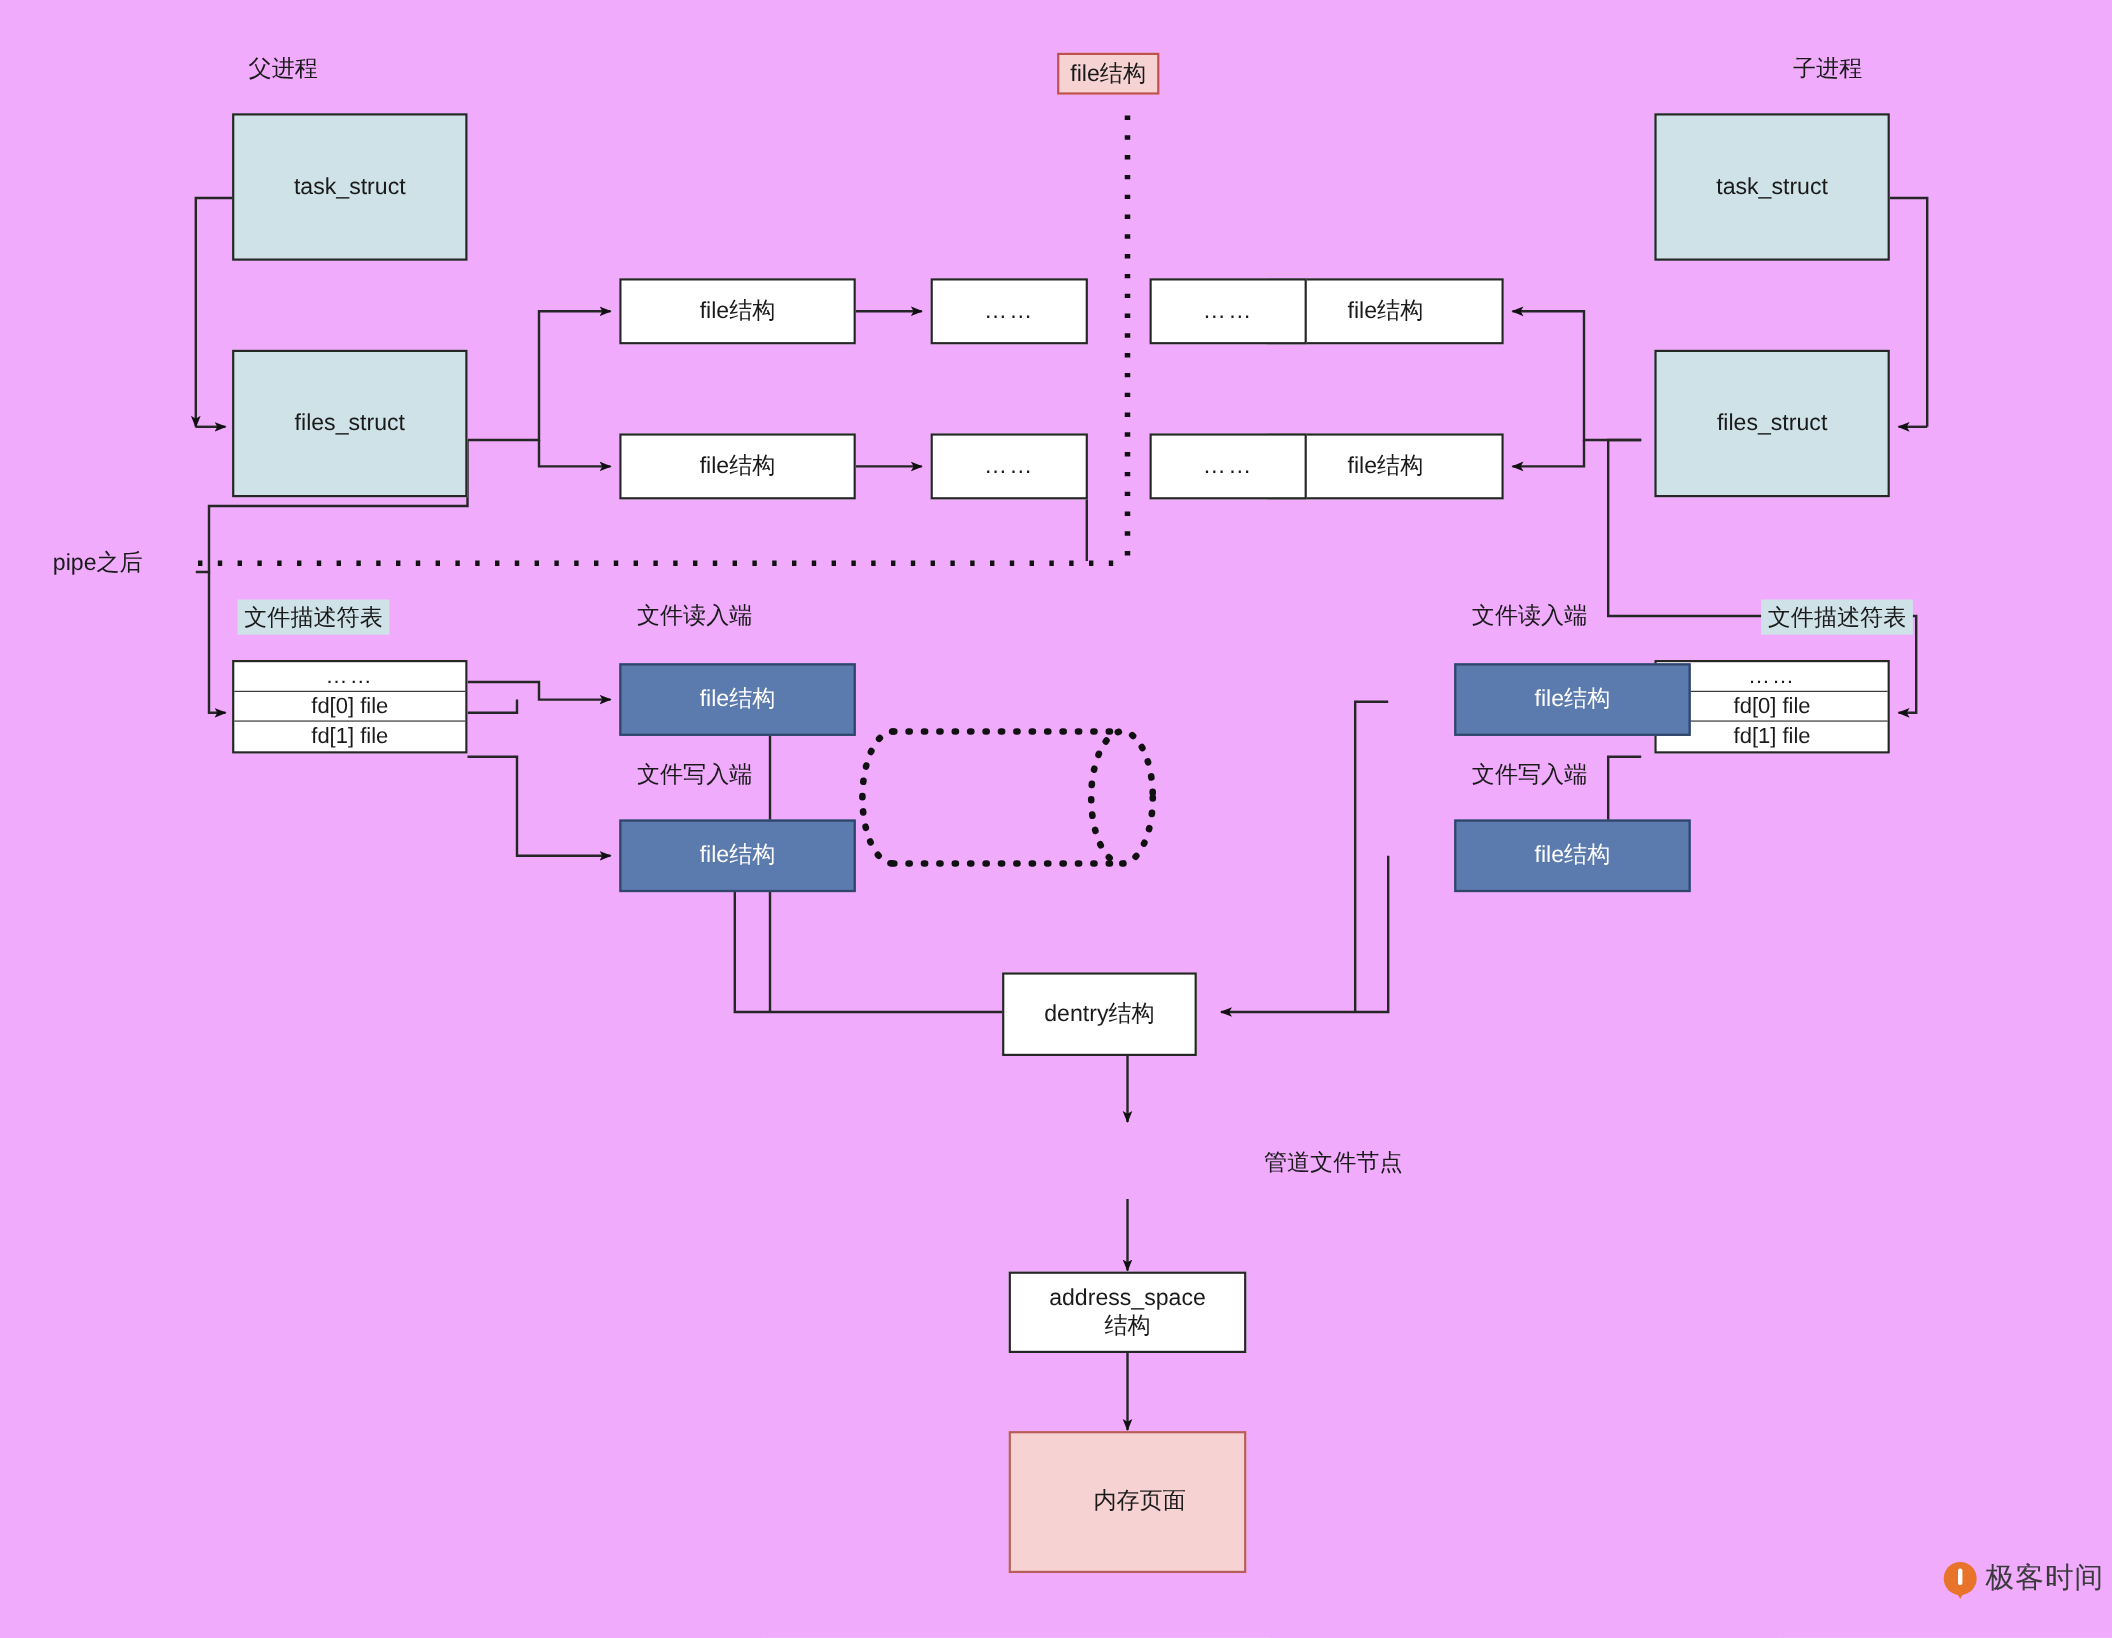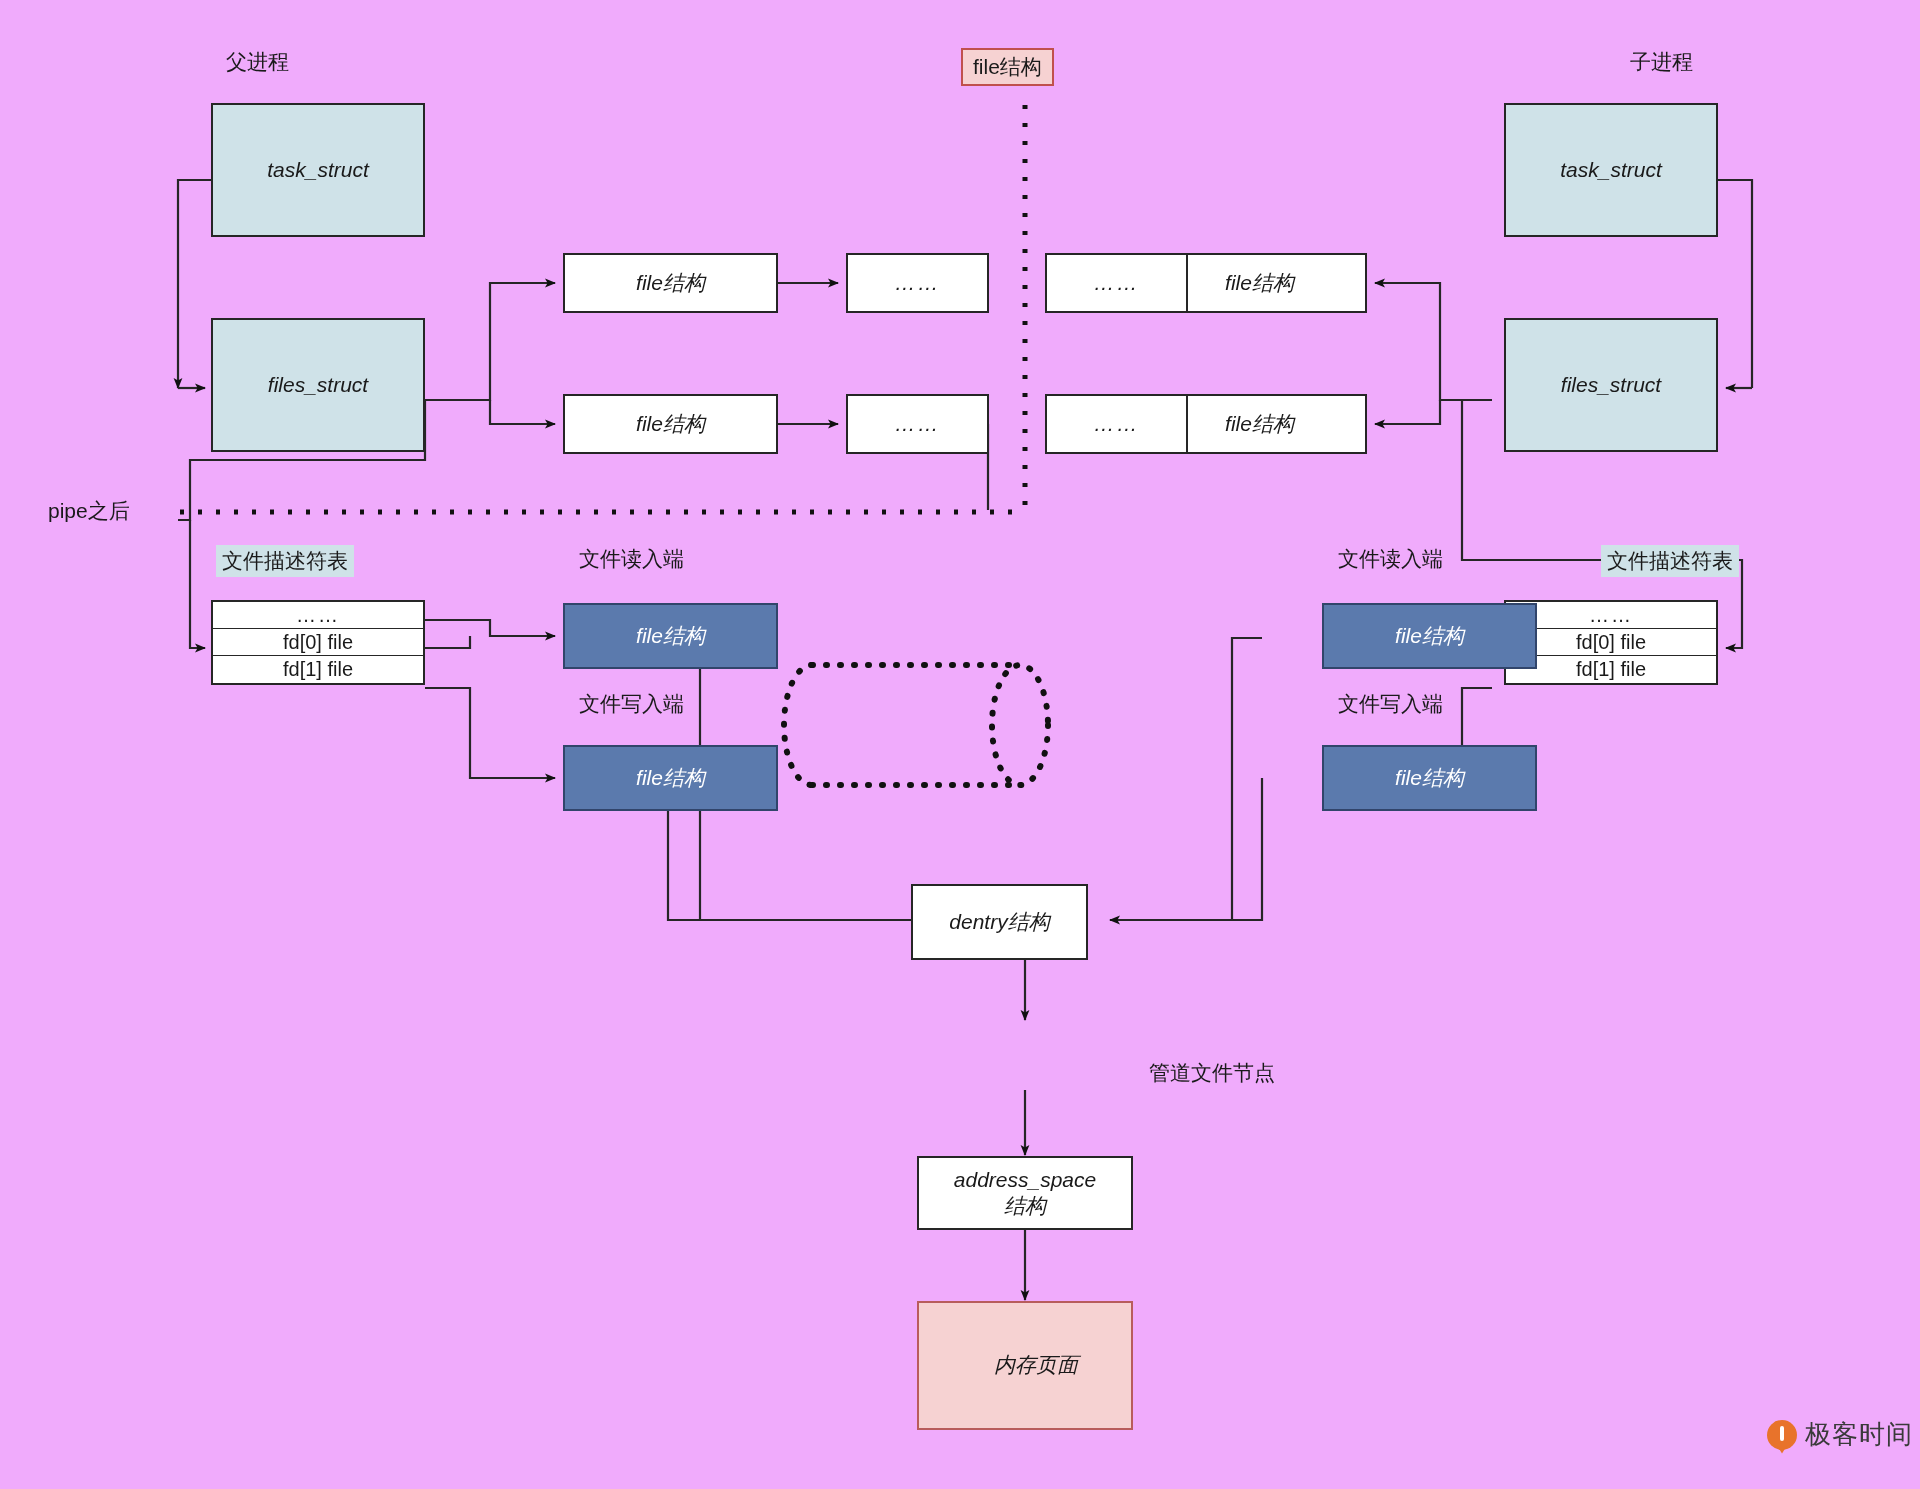--- a/index.html
+++ b/index.html
@@ -28,21 +28,20 @@
     position: absolute;
     box-sizing: border-box;
     display: flex;
     align-items: center;
     justify-content: center;
     text-align: center;
     font-size: 21px;
     color: #1a1a1a;
     line-height: 1.25;
     white-space: pre-line;
-    font-style: italic;
   }
   .box-plain {
     border: 2px solid #262626;
     background: #ffffff;
   }
   .box-blueish {
     border: 2px solid #262626;
     background: #cfe2e8;
   }
   .box-navy {
@@ -256,21 +255,21 @@
 
   <div class="node box-navy" style="left:1322px; top:603px; width:215px; height:66px;">file结构</div>
 
   <div class="caption" style="left:1338px; top:690px;">文件写入端</div>
 
   <div class="node box-navy" style="left:1322px; top:745px; width:215px; height:66px;">file结构</div>
 
   <div class="node box-plain" style="left:911px; top:884px; width:177px; height:76px;">dentry结构</div>
 
 
-  <div class="caption" style="left:1149px; top:1043px;margin-top:16px;">管道文件节点</div>
+  <div class="caption" style="left:1149px; top:1043px;">管道文件节点</div>
 
   <div class="node box-plain" style="left:917px; top:1156px; width:216px; height:74px;">address_space
 结构</div>
 
   <div class="node box-pink" style="left:917px; top:1301px; width:216px; height:129px;padding-left:22px;">内存页面</div>
 
   <div id="logo" style="left:1767px; top:1417px;justify-content:space-between;">
     <span class="mark"></span>
     <span class="txt">极客时间</span>
   </div>

